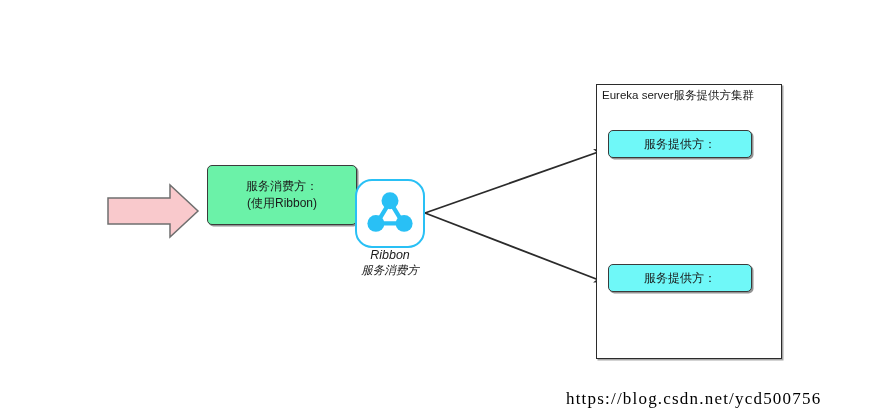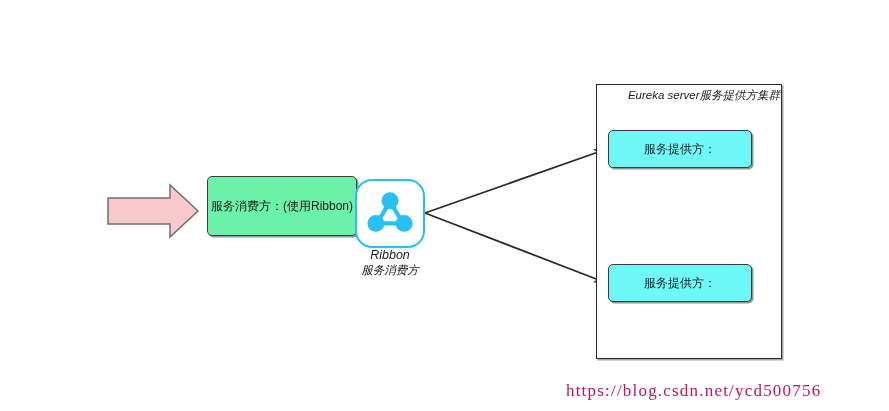--- a/index.html
+++ b/index.html
@@ -40,28 +40,28 @@
     align-items: center;
     justify-content: center;
     font-size: 12px;
     color: #1a1a1a;
     letter-spacing: 0.5px;
   }
 
   
   .consumer-box {
     left: 207px;
-    top: 176px;
+    top: 165px;
     width: 150px;
     height: 60px;
     background: #6BF2A8;
     border: 1.5px solid #3b3b3b;
     border-radius: 5px;
     display: flex;
-    flex-direction: row;
+    flex-direction: column;
     align-items: center;
     justify-content: center;
     box-shadow: 1.5px 1.5px 0 rgba(60,60,60,0.55);
   }
   .consumer-box .line {
     font-size: 12px;
     color: #1a1a1a;
     line-height: 17px;
     white-space: nowrap;
   }
@@ -107,54 +107,53 @@
     height: 275px;
     background: #ffffff;
     border: 1.5px solid #2b2b2b;
     box-shadow: 1.5px 1.5px 0 rgba(60,60,60,0.45);
   }
   .cluster-title {
     position: absolute;
     left: 602px;
     top: 88px;
     width: 178px;
-    text-align: right;
+    text-align: left;
     font-size: 11.5px;
     color: #1a1a1a;
     white-space: nowrap;
-    font-style: italic;
   }
 
   
   .provider-box {
     width: 144px;
-    height: 38px;
+    height: 28px;
     background: #6FF8F8;
     border: 1.5px solid #3b3b3b;
     border-radius: 5px;
     display: flex;
     align-items: center;
     justify-content: center;
     font-size: 12px;
     color: #1a1a1a;
     box-shadow: 1.5px 1.5px 0 rgba(60,60,60,0.55);
     left: 608px;
   }
   .provider-1 { top: 130px; }
   .provider-2 { top: 264px; }
 
   
   .watermark {
     position: absolute;
     left: 566px;
-    top: 381px;
+    top: 389px;
     font-family: "Liberation Serif", "DejaVu Serif", serif;
     font-size: 17px;
     letter-spacing: 1.2px;
-    color: #be185d;
+    color: #000000;
     white-space: nowrap;
   }
 </style>
 </head>
 <body>
 
 <div id="canvas">
 
   <svg width="889" height="411" style="position:absolute;left:0;top:0;">
     <defs>

